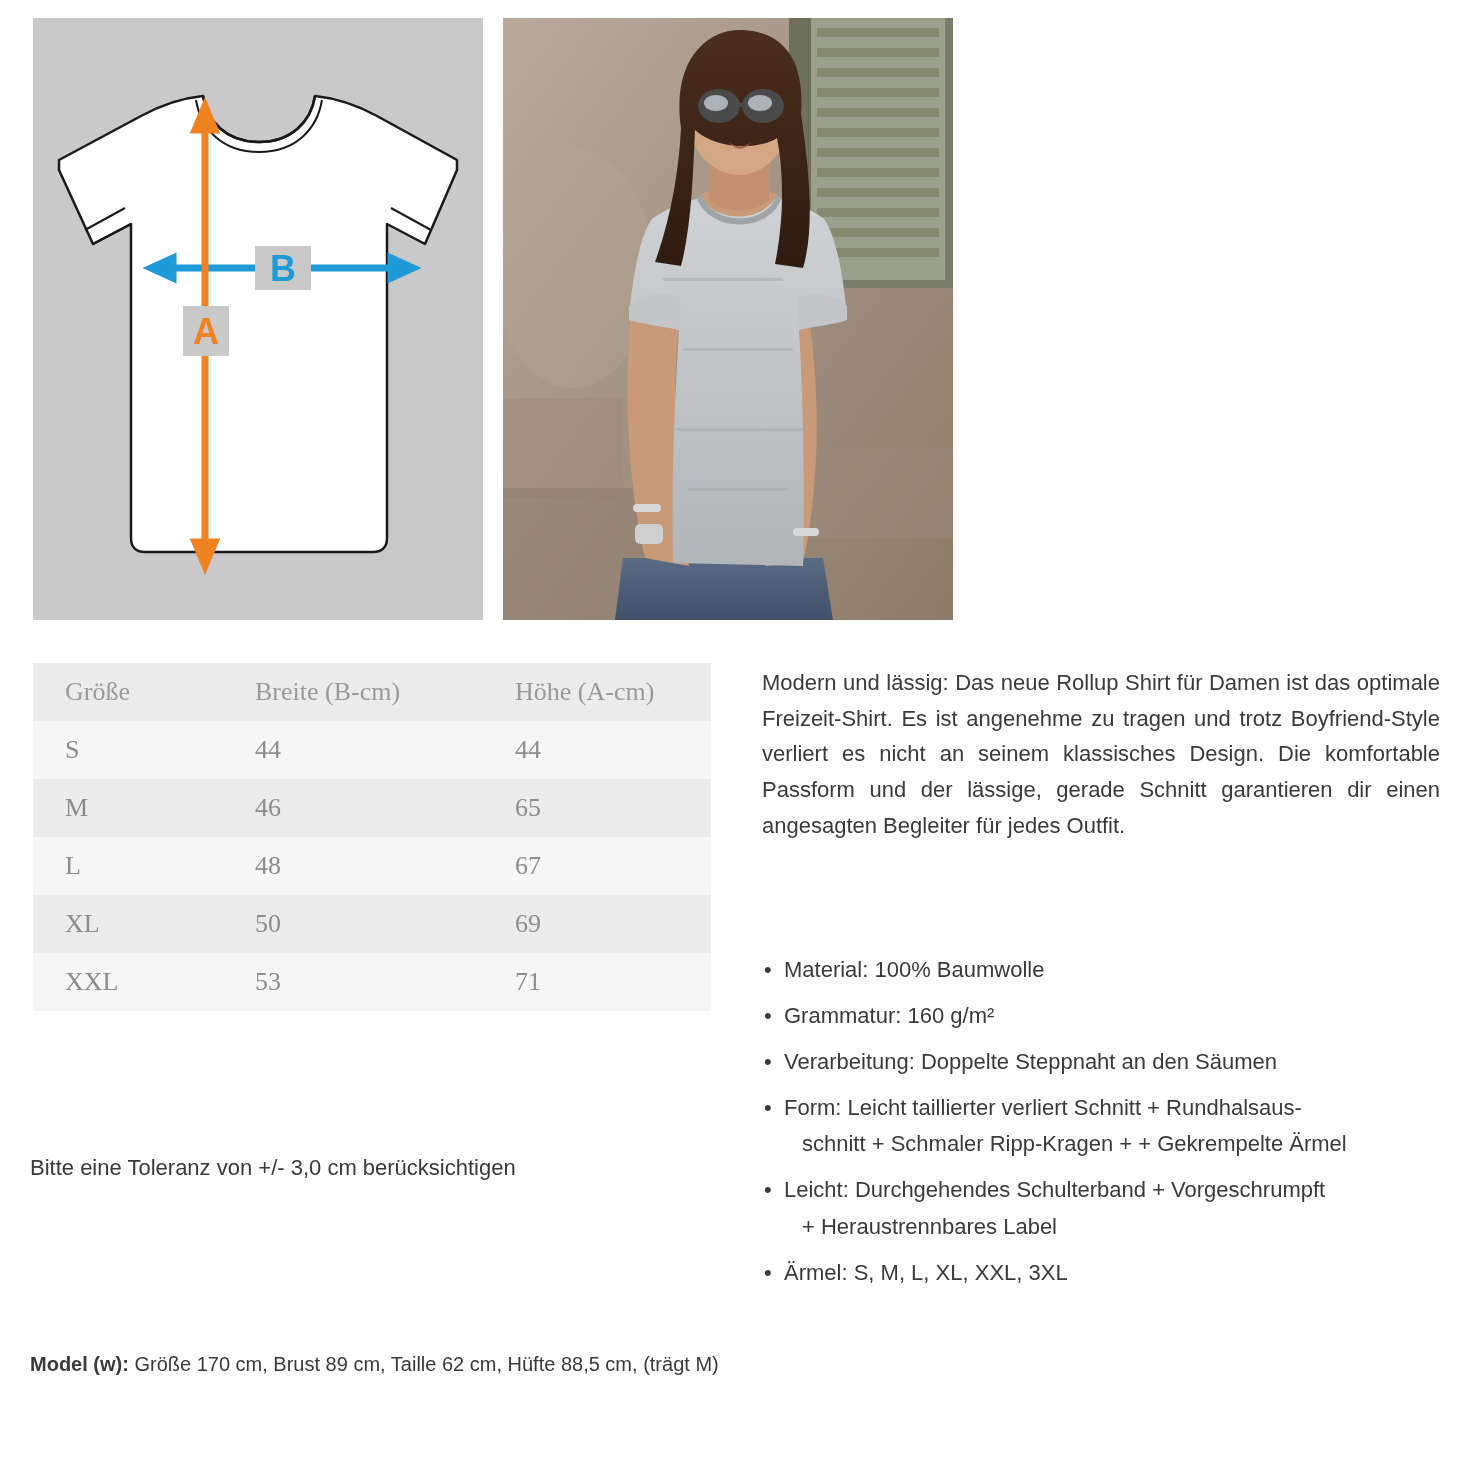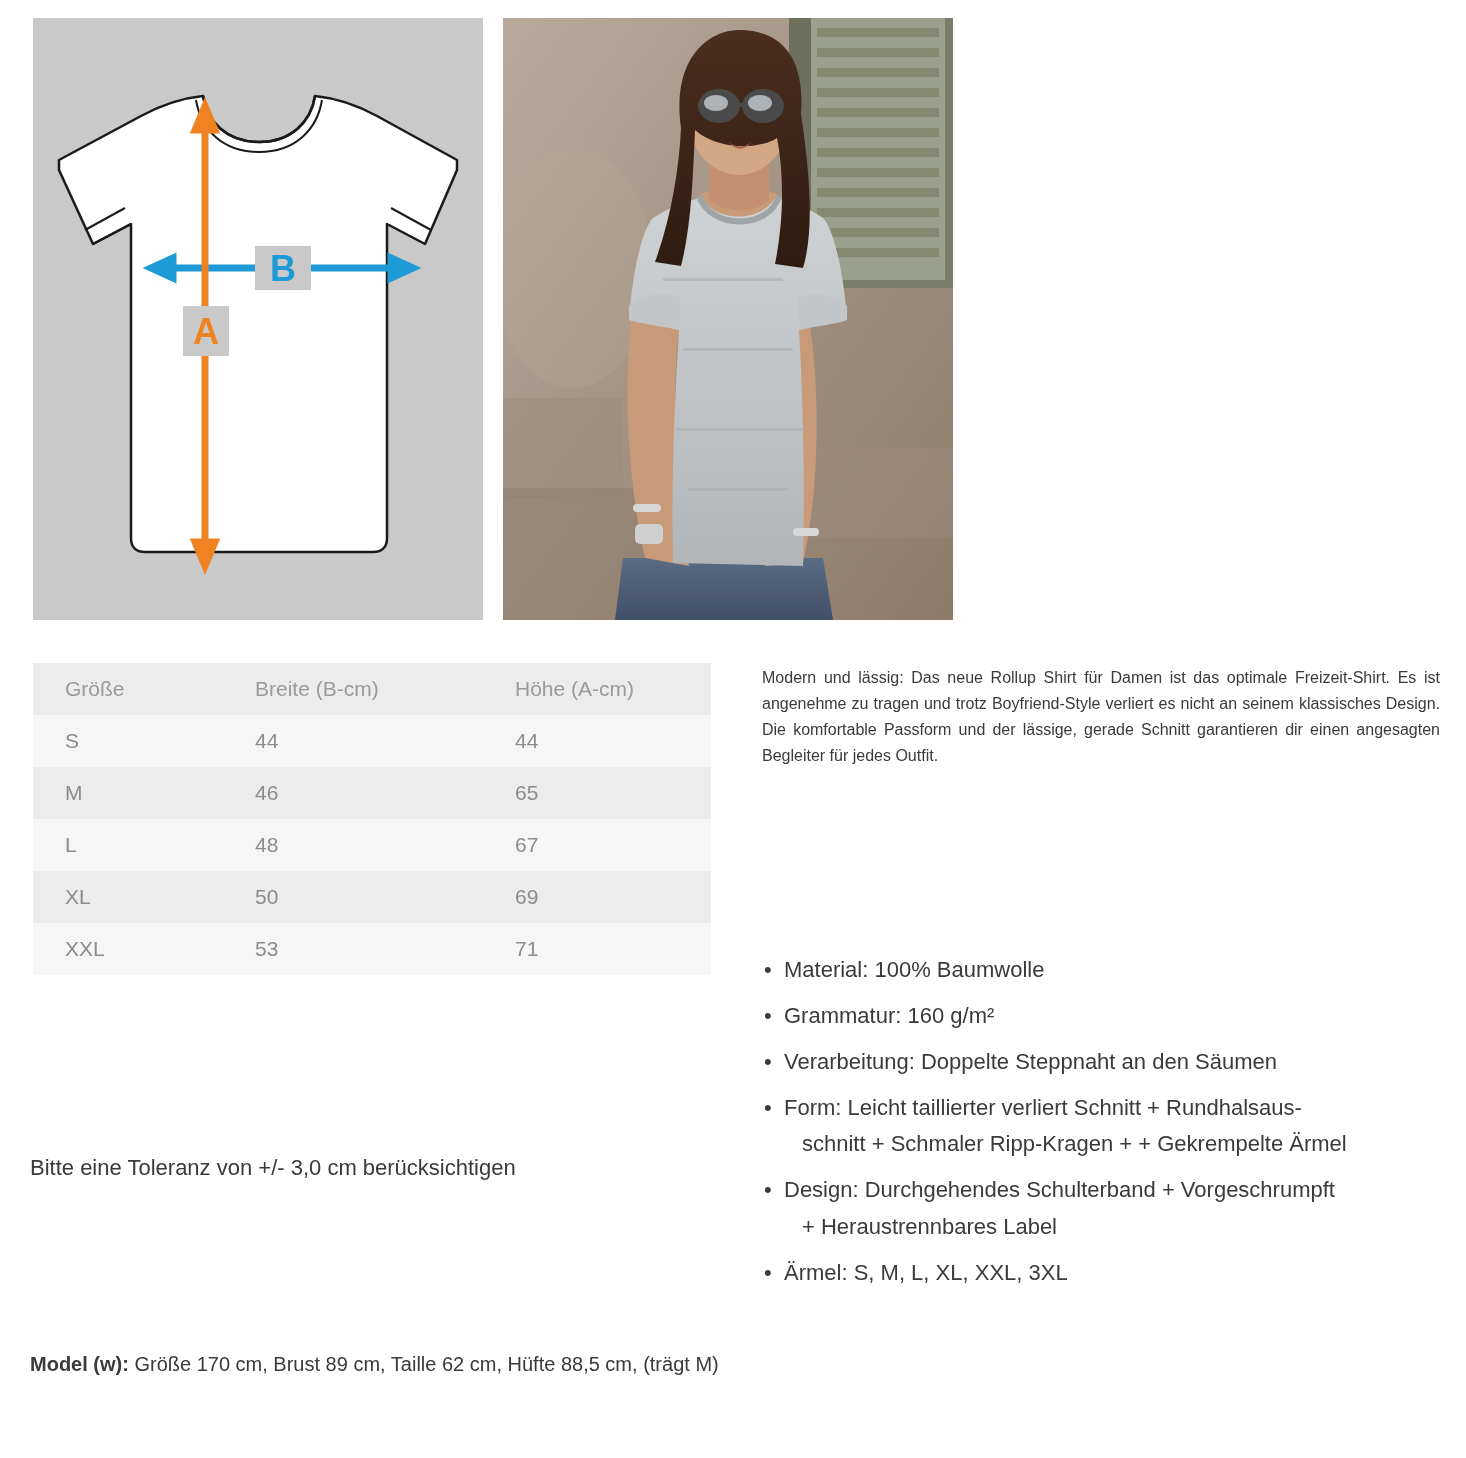--- a/index.html
+++ b/index.html
@@ -48,22 +48,23 @@
   }
   .photo-svg { display: block; width: 450px; height: 602px; }
 
   
   .size-table {
     position: absolute;
     left: 33px;
     top: 663px;
     width: 678px;
     border-collapse: collapse;
-    font-size: 21px;
+    font-size: 26px;
     color: #8c8c8c;
+    font-family: Liberation Serif, serif;
   }
   .size-table th, .size-table td {
     text-align: left;
     font-weight: normal;
     padding: 14px 0 14px 32px;
     height: 52px;
   }
   .size-table th { color: #9a9a9a; }
   .size-table .col-size { width: 190px; }
   .size-table .col-b { width: 260px; }
@@ -78,21 +79,21 @@
     font-size: 22px;
     color: #3a3a3a;
   }
 
   
   .desc {
     position: absolute;
     left: 762px;
     top: 665px;
     width: 678px;
-    font-size: 16px;
+    font-size: 22px;
     line-height: 1.62;
     color: #3a3a3a;
     text-align: justify;
   }
   .features {
     position: absolute;
     left: 762px;
     top: 945px;
     width: 690px;
     font-size: 22px;
@@ -305,21 +306,21 @@
   <div class="tolerance">Bitte eine Toleranz von +/- 3,0 cm berücksichtigen</div>
 
   <div class="desc">Modern und lässig: Das neue Rollup Shirt für Damen ist das optimale Freizeit-Shirt. Es ist angenehme zu tragen und trotz Boyfriend-Style verliert es nicht an seinem klassisches Design. Die komfortable Passform und der lässige,  gerade Schnitt garantieren dir einen angesagten Begleiter für jedes Outfit.</div>
 
   <div class="features">
     <span class="f-item">Material: 100% Baumwolle</span>
     <span class="f-item">Grammatur: 160 g/m²</span>
     <span class="f-item">Verarbeitung: Doppelte Steppnaht an den Säumen</span>
     <span class="f-item">Form: Leicht taillierter verliert Schnitt + Rundhalsaus-</span>
     <span class="f-item cont">schnitt + Schmaler Ripp-Kragen + + Gekrempelte Ärmel</span>
-    <span class="f-item">Design: Durchgehendes Schulterband + Vorgeschrumpft</span>
+    <span class="f-item">Leicht: Durchgehendes Schulterband + Vorgeschrumpft</span>
     <span class="f-item cont">+ Heraustrennbares Label</span>
     <span class="f-item">Ärmel:  S, M, L, XL, XXL, 3XL</span>
   </div>
 
   <div class="model">
     <b>Model (w):</b><span> Größe 170 cm, Brust 89 cm, Taille 62 cm, Hüfte 88,5 cm, (trägt M)</span>
   </div>
 
 </div>
 

